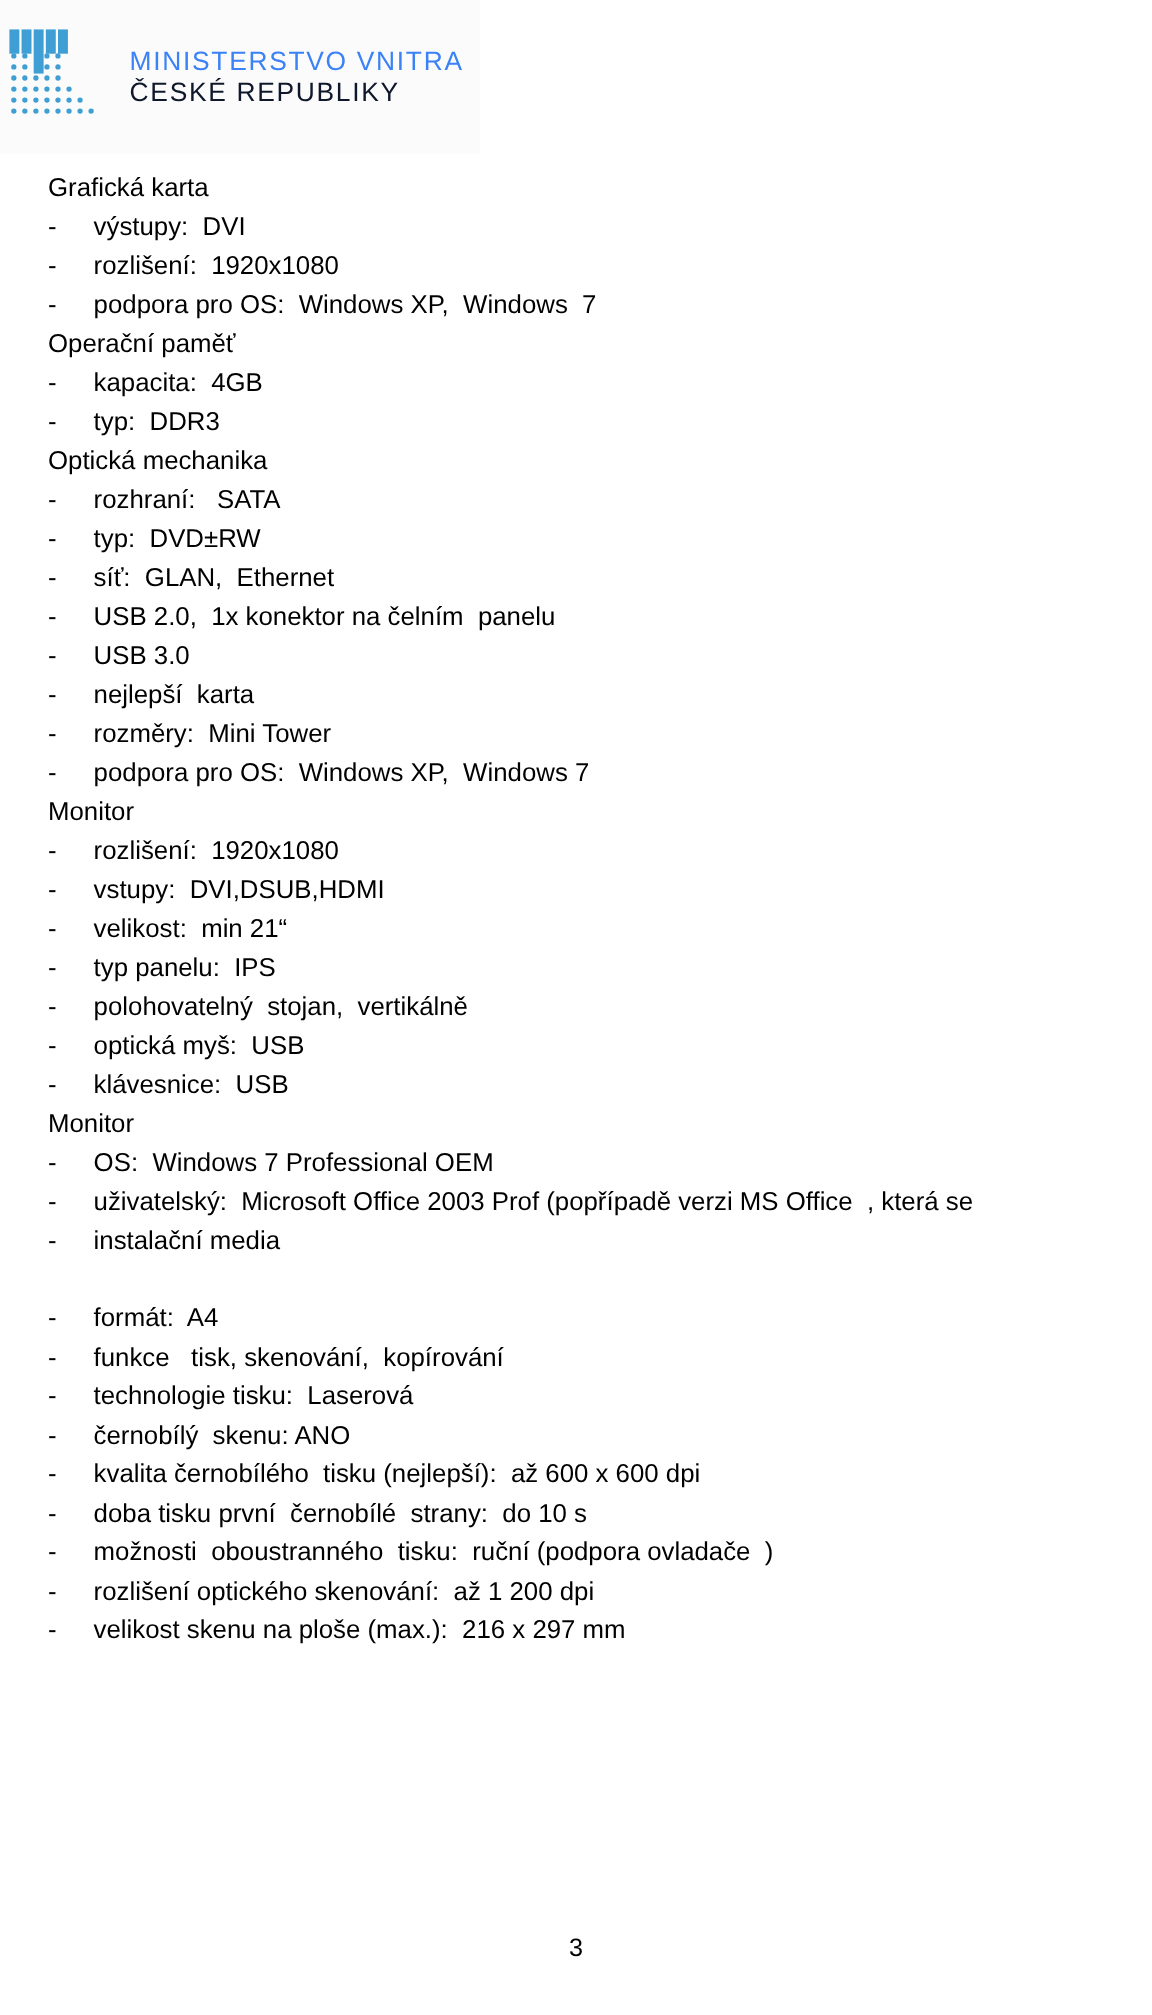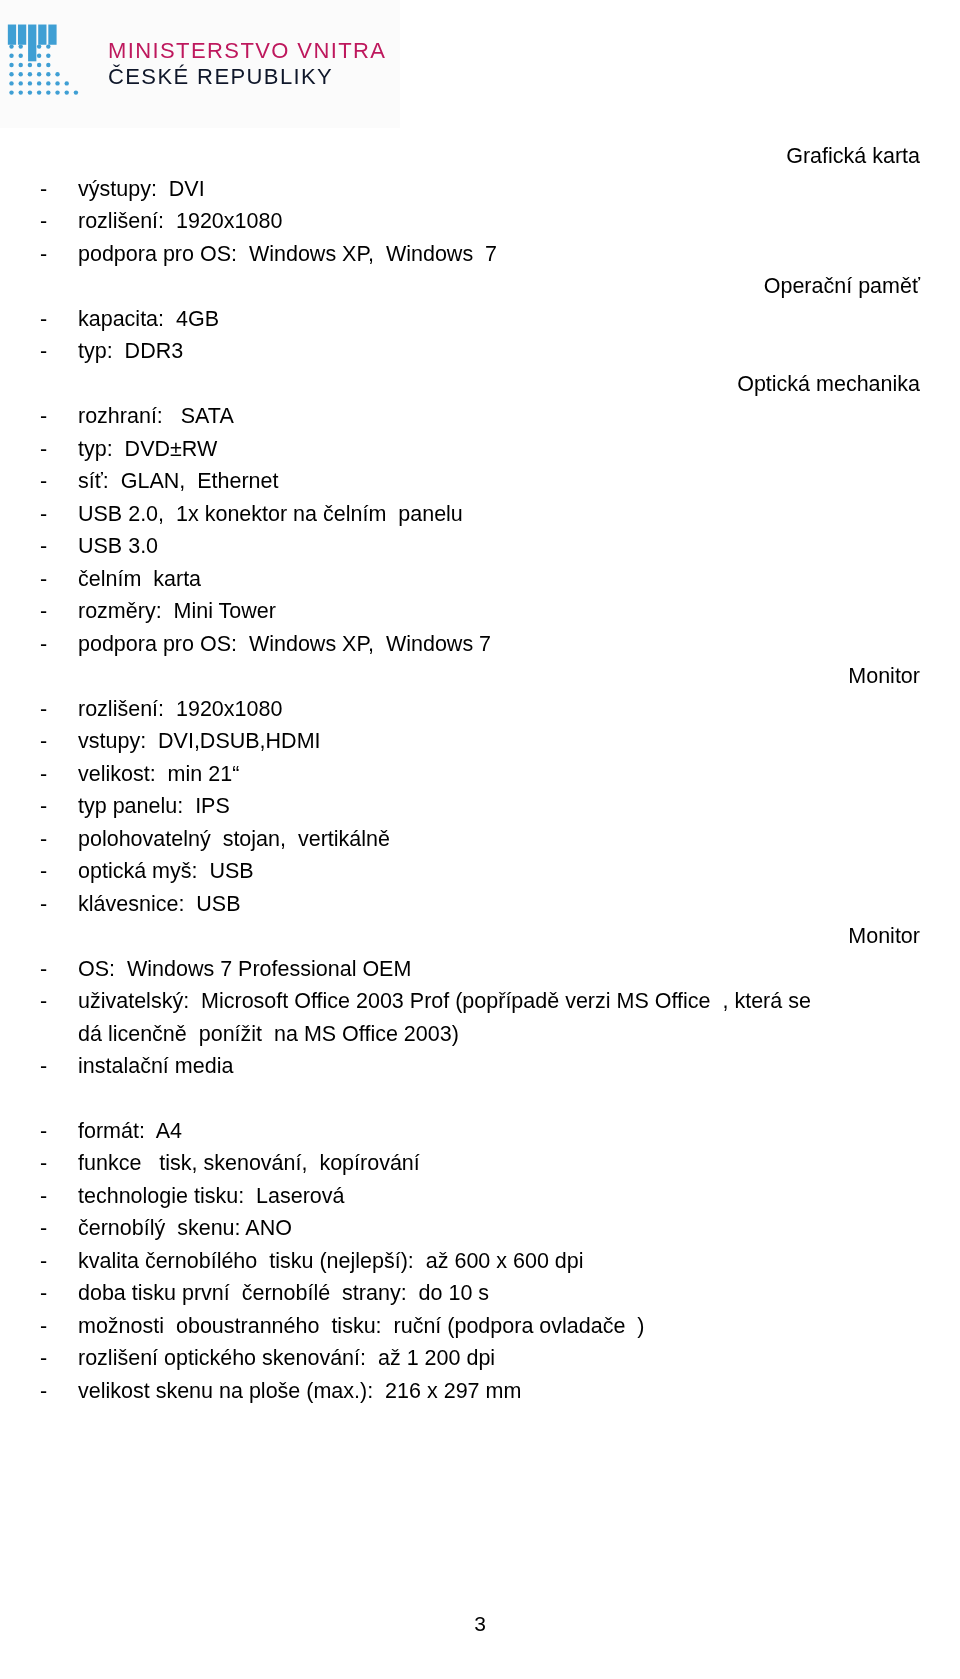--- a/index.html
+++ b/index.html
@@ -34,42 +34,41 @@
     margin-top: 2px;
     flex: 0 0 auto;
   }
   .logo-text {
     margin-left: 10px;
     line-height: 1.18;
   }
   .logo-line1 {
     font-size: 22px;
     letter-spacing: 1.4px;
-    color: #be185d;
+    color: #3b82f6;
     font-weight: 400;
   }
   .logo-line2 {
     font-size: 22px;
     letter-spacing: 1.4px;
     color: #0f172a;
     font-weight: 400;
   }
 
   
   .doc {
     position: absolute;
     left: 40px;
     top: 140px;
     width: 880px;
     font-size: 21.5px;
     line-height: 32.5px;
   }
   .doc .head-line {
     white-space: pre;
-    text-align: right;
   }
   .doc .bullet-line {
     display: flex;
     white-space: pre;
   }
   .doc .bullet-dash {
     width: 38px;
     flex: 0 0 38px;
   }
   .doc .bullet-text {
@@ -155,35 +154,34 @@
     <div class="bullet-line"><span class="bullet-dash">-</span><span class="bullet-text">podpora pro OS:  Windows XP,  Windows  7</span></div>
     <div class="head-line">Operační paměť</div>
     <div class="bullet-line"><span class="bullet-dash">-</span><span class="bullet-text">kapacita:  4GB</span></div>
     <div class="bullet-line"><span class="bullet-dash">-</span><span class="bullet-text">typ:  DDR3</span></div>
     <div class="head-line">Optická mechanika</div>
     <div class="bullet-line"><span class="bullet-dash">-</span><span class="bullet-text">rozhraní:   SATA</span></div>
     <div class="bullet-line"><span class="bullet-dash">-</span><span class="bullet-text">typ:  DVD±RW</span></div>
     <div class="bullet-line"><span class="bullet-dash">-</span><span class="bullet-text">síť:  GLAN,  Ethernet</span></div>
     <div class="bullet-line"><span class="bullet-dash">-</span><span class="bullet-text">USB 2.0,  1x konektor na čelním  panelu</span></div>
     <div class="bullet-line"><span class="bullet-dash">-</span><span class="bullet-text">USB 3.0</span></div>
-    <div class="bullet-line"><span class="bullet-dash">-</span><span class="bullet-text">čelním  karta</span></div>
+    <div class="bullet-line"><span class="bullet-dash">-</span><span class="bullet-text">nejlepší  karta</span></div>
     <div class="bullet-line"><span class="bullet-dash">-</span><span class="bullet-text">rozměry:  Mini Tower</span></div>
     <div class="bullet-line"><span class="bullet-dash">-</span><span class="bullet-text">podpora pro OS:  Windows XP,  Windows 7</span></div>
     <div class="head-line">Monitor</div>
     <div class="bullet-line"><span class="bullet-dash">-</span><span class="bullet-text">rozlišení:  1920x1080</span></div>
     <div class="bullet-line"><span class="bullet-dash">-</span><span class="bullet-text">vstupy:  DVI,DSUB,HDMI</span></div>
     <div class="bullet-line"><span class="bullet-dash">-</span><span class="bullet-text">velikost:  min 21“</span></div>
     <div class="bullet-line"><span class="bullet-dash">-</span><span class="bullet-text">typ panelu:  IPS</span></div>
     <div class="bullet-line"><span class="bullet-dash">-</span><span class="bullet-text">polohovatelný  stojan,  vertikálně</span></div>
     <div class="bullet-line"><span class="bullet-dash">-</span><span class="bullet-text">optická myš:  USB</span></div>
     <div class="bullet-line"><span class="bullet-dash">-</span><span class="bullet-text">klávesnice:  USB</span></div>
     <div class="head-line">Monitor</div>
     <div class="bullet-line"><span class="bullet-dash">-</span><span class="bullet-text">OS:  Windows 7 Professional OEM</span></div>
     <div class="bullet-line"><span class="bullet-dash">-</span><span class="bullet-text">uživatelský:  Microsoft Office 2003 Prof (popřípadě verzi MS Office  , která se</span></div>
-    <div class="cont-line">dá licenčně  ponížit  na MS Office 2003)</div>
     <div class="bullet-line"><span class="bullet-dash">-</span><span class="bullet-text">instalační media</span></div>
     <div class="spacer"></div>
     <div class="bullet-line"><span class="bullet-dash">-</span><span class="bullet-text">formát:  A4</span></div>
     <div class="bullet-line"><span class="bullet-dash">-</span><span class="bullet-text">funkce   tisk, skenování,  kopírování</span></div>
     <div class="bullet-line"><span class="bullet-dash">-</span><span class="bullet-text">technologie tisku:  Laserová</span></div>
     <div class="bullet-line"><span class="bullet-dash">-</span><span class="bullet-text">černobílý  skenu: ANO</span></div>
     <div class="bullet-line"><span class="bullet-dash">-</span><span class="bullet-text">kvalita černobílého  tisku (nejlepší):  až 600 x 600 dpi</span></div>
     <div class="bullet-line"><span class="bullet-dash">-</span><span class="bullet-text">doba tisku první  černobílé  strany:  do 10 s</span></div>
     <div class="bullet-line"><span class="bullet-dash">-</span><span class="bullet-text">možnosti  oboustranného  tisku:  ruční (podpora ovladače  )</span></div>
     <div class="bullet-line"><span class="bullet-dash">-</span><span class="bullet-text">rozlišení optického skenování:  až 1 200 dpi</span></div>

